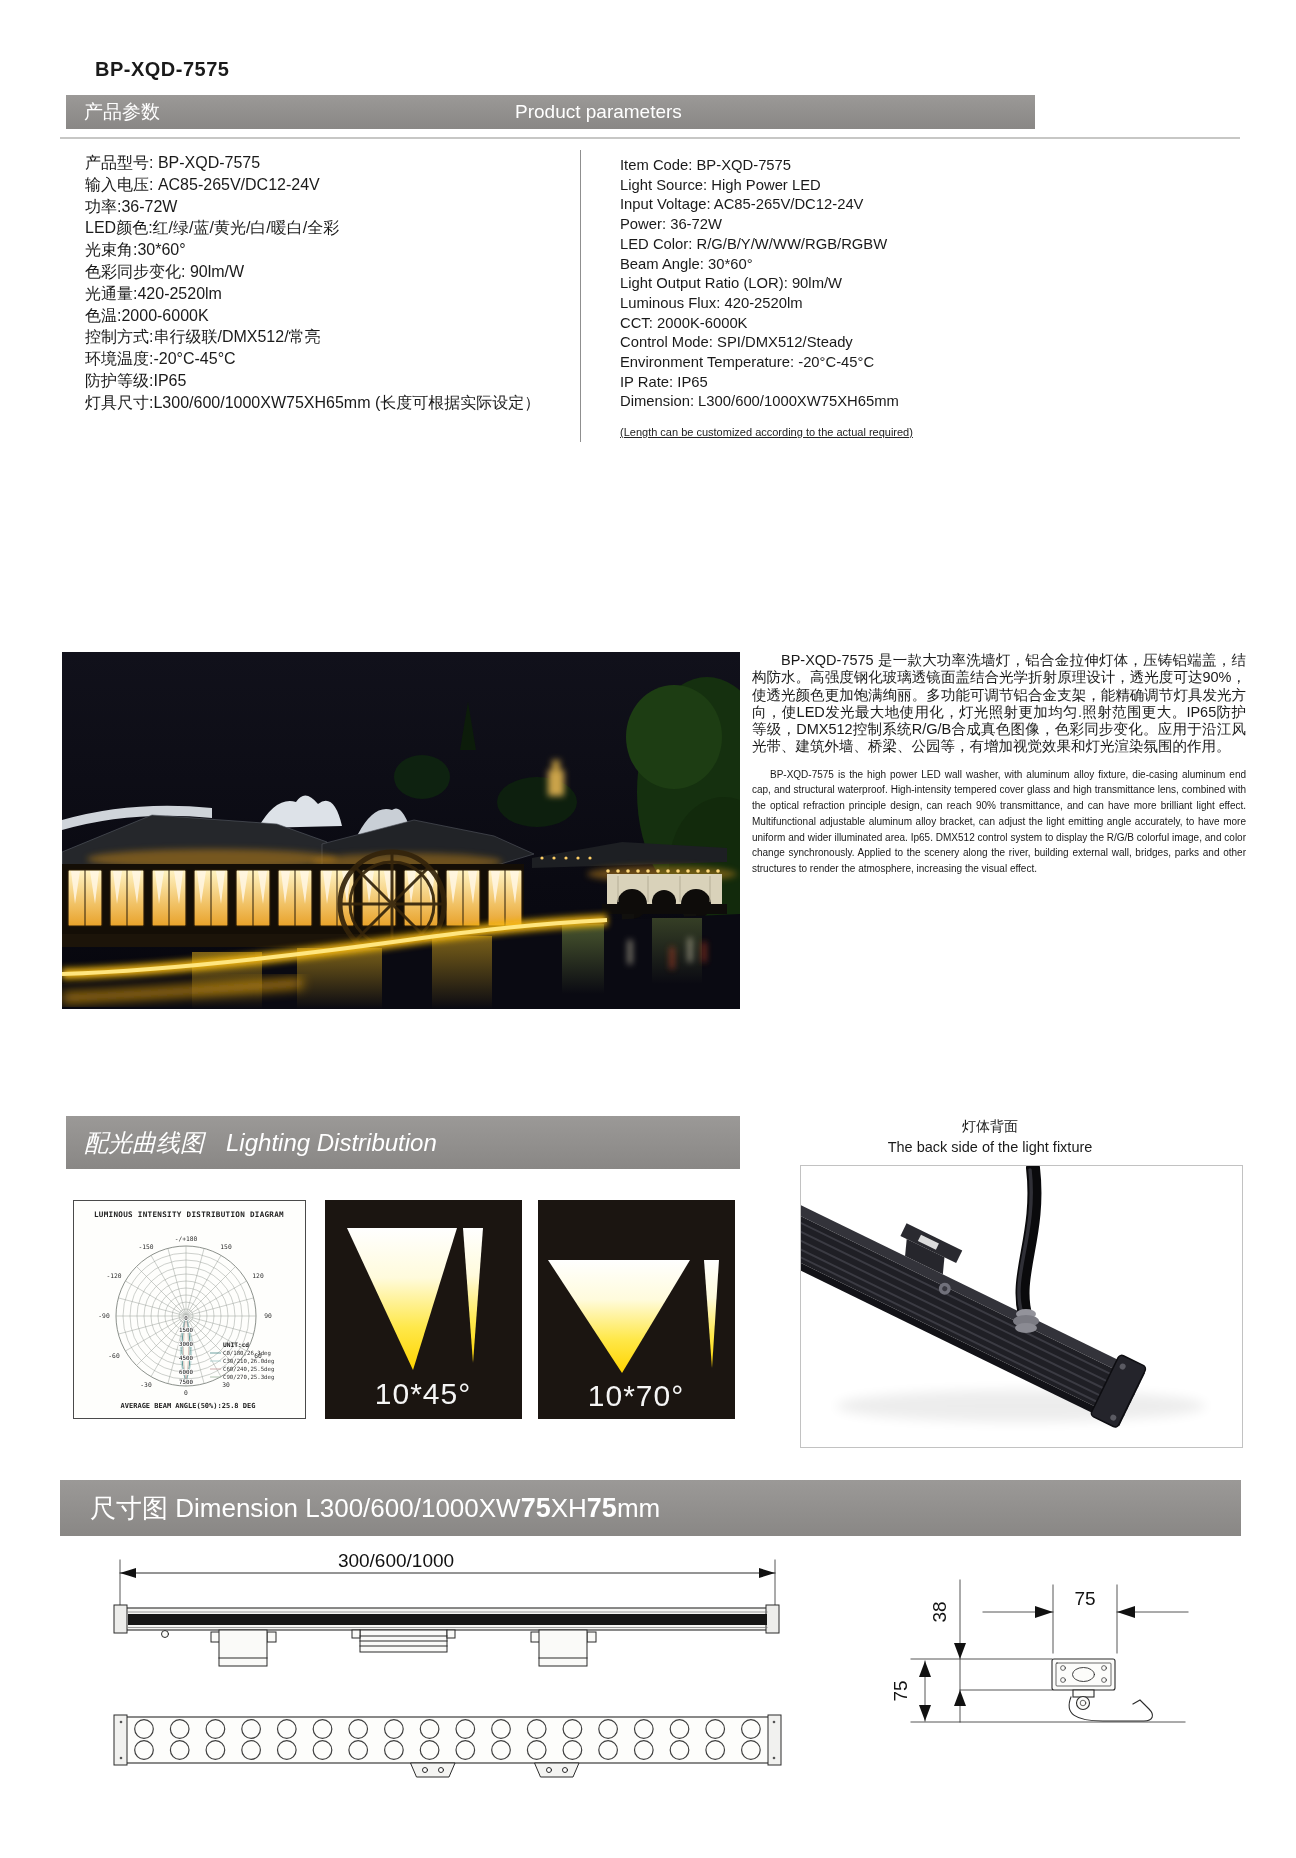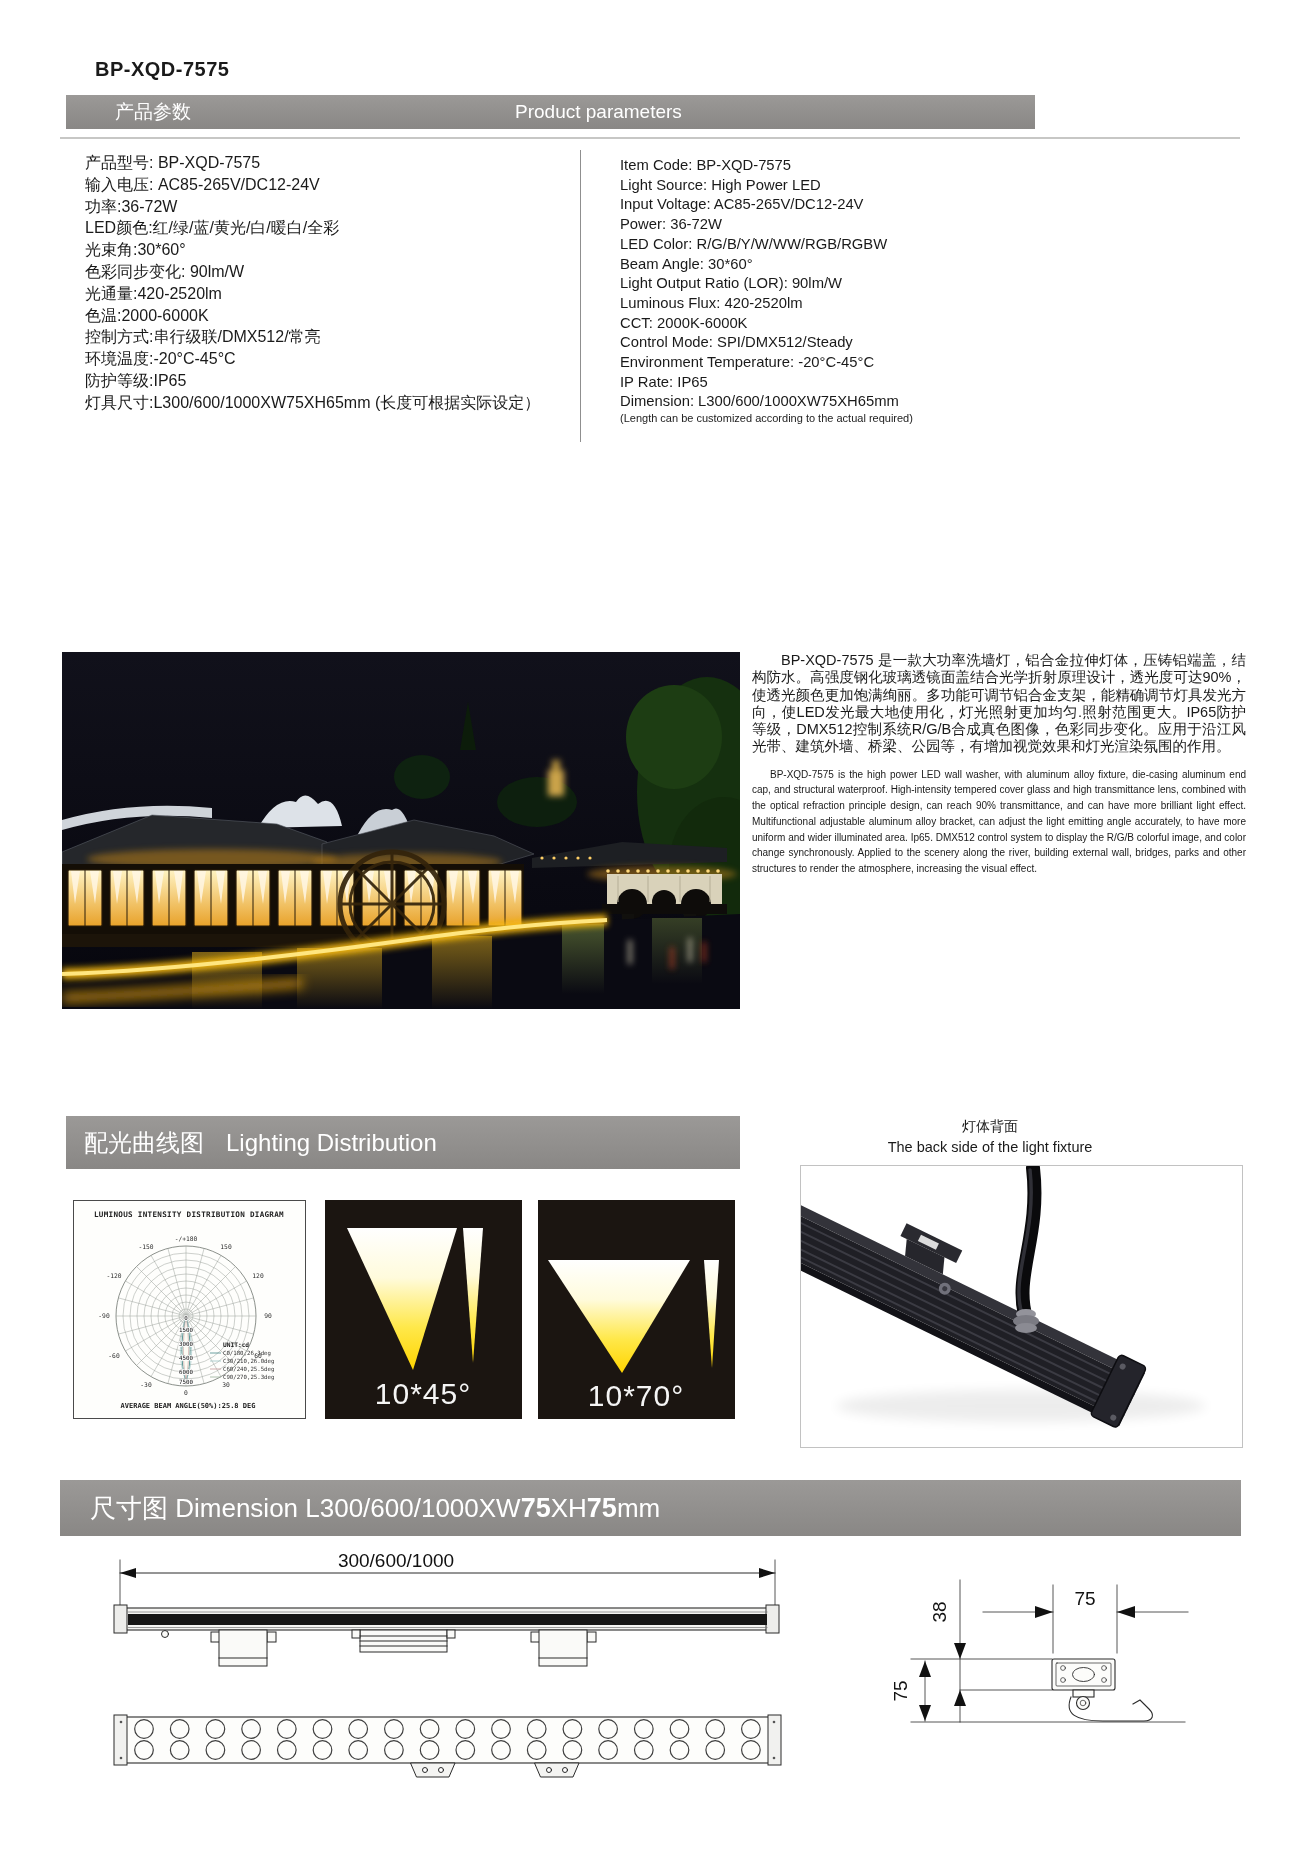--- a/index.html
+++ b/index.html
@@ -2,32 +2,32 @@
 <html><head>
 <meta charset="utf-8">
 <style>
   html,body{margin:0;padding:0;background:#ffffff;}
   body{width:1296px;height:1858px;position:relative;overflow:hidden;
        font-family:"Liberation Sans","DejaVu Sans",sans-serif;color:#1a1a1a;}
   .abs{position:absolute;}
   .gbar{background:linear-gradient(#9b9997,#898785);color:#ffffff;}
   .page-title{left:95px;top:58px;font-size:20px;font-weight:bold;letter-spacing:.5px;}
   .bar1{left:66px;top:95px;width:969px;height:34px;font-size:19px;line-height:34px;}
-  .bar1 .cn{position:absolute;left:18px;margin-left:31px;}
+  .bar1 .cn{position:absolute;left:18px;}
   .bar1 .en{position:absolute;left:449px;}
   .rule1{left:60px;top:137px;width:1180px;height:2px;background:#c7c7c5;}
   .specs-cn{left:85px;top:152px;width:480px;font-size:16px;line-height:21.8px;}
   .specs-en{left:620px;top:156px;width:470px;font-size:14.8px;line-height:19.7px;}
-  .specs-en .note{font-size:11px;line-height:13px;margin-top:0;color:#222;}
+  .specs-en .note{font-size:11px;line-height:13px;margin-top:14px;color:#222;text-decoration:underline;}
   .vline{left:580px;top:150px;width:1px;height:292px;background:#8f8f8f;}
   .photo{left:62px;top:652px;width:678px;height:357px;}
   .desc{left:752px;top:652px;width:494px;}
   .desc-cn{font-size:14.5px;line-height:17.3px;text-align:justify;text-indent:2em;}
   .desc-en{margin-top:11px;font-size:10px;line-height:15.7px;text-align:justify;text-indent:1.8em;}
-  .bar2{left:66px;top:1116px;width:674px;height:53px;font-size:24px;line-height:53px;}
+  .bar2{left:66px;top:1116px;width:674px;height:53px;font-size:24px;line-height:53px;font-style:italic;}
   .bar2 .cn{position:absolute;left:18px;}
   .bar2 .en{position:absolute;left:160px;}
   .back-caption{left:790px;top:1118px;width:400px;text-align:center;}
   .back-caption .cn{font-size:14px;}
   .back-caption .en{font-size:14.5px;margin-top:3px;}
   .photometric{left:73px;top:1200px;width:231px;height:217px;border:1px solid #4a4a4a;background:#fefefc;}
   .beam{top:1200px;width:197px;height:219px;background:#1b1511;}
   .beam1{left:325px;} .beam2{left:538px;}
   .fixture{left:800px;top:1165px;width:441px;height:281px;border:1px solid #c2c2c2;background:#ffffff;}
   .bar3{left:60px;top:1480px;width:1181px;height:56px;font-size:26px;line-height:56px;box-sizing:border-box;padding-left:30px;}

